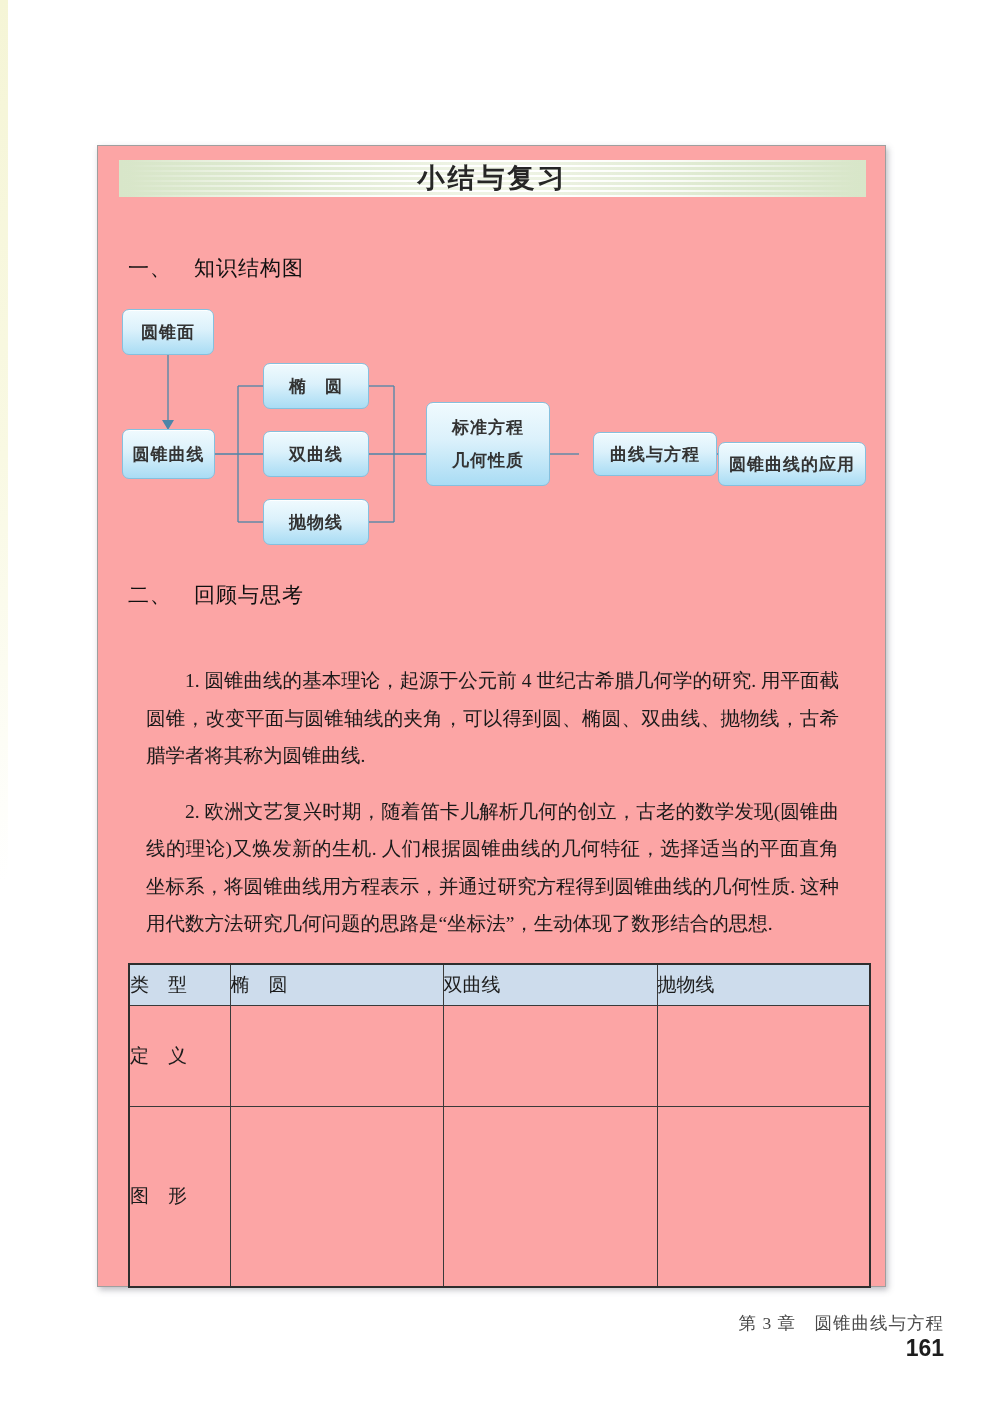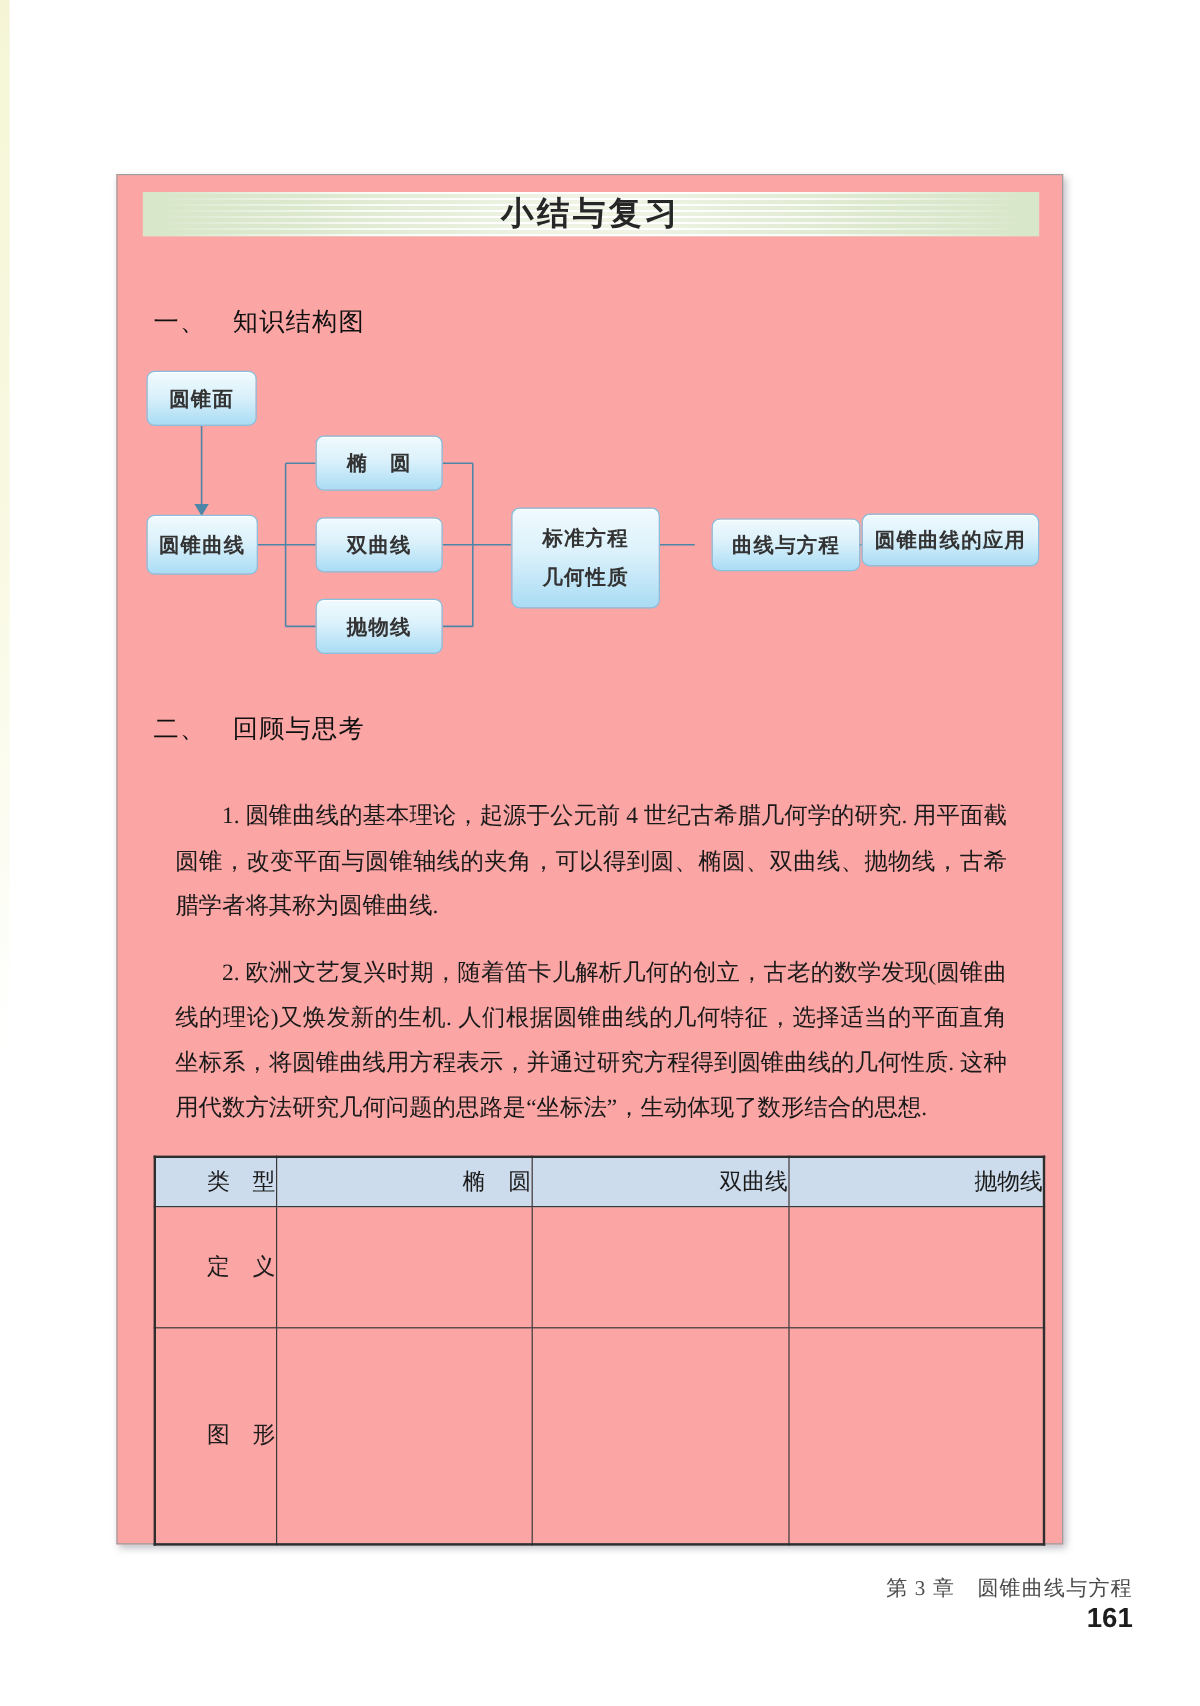--- a/index.html
+++ b/index.html
@@ -48,21 +48,21 @@
     font-weight:bold; font-size:27px; line-height:37px;
     letter-spacing:3px; color:#262626;
   }
 
   .sec-heading {
     position:absolute; left:30px; margin:0;
     font-size:21px; font-weight:normal; color:#101010;
     letter-spacing:1px;
   }
   .sec-heading.one { top:108px; }
-  .sec-heading.two { top:447px; }
+  .sec-heading.two { top:435px; }
 
   
   .flowchart { position:absolute; left:0; top:160px; width:671px; height:250px; }
   .flowchart svg { position:absolute; left:0; top:0; }
   .fc-box {
     position:absolute; box-sizing:border-box;
     background:linear-gradient(to bottom, #f0fafe 0%, #dbf1fb 45%, #a9dcf4 100%);
     border:1px solid #85c0de;
     border-radius:7px;
     display:flex; align-items:center; justify-content:center;
@@ -83,21 +83,21 @@
   .math-var { font-style:italic; font-family:"Liberation Serif", serif; }
 
   
   .summary-table {
     position:absolute; left:30px; top:817px; width:741px;
     border-collapse:collapse; table-layout:fixed;
     border:2px solid #2e2e2e;
     font-size:19px; color:#1c1c1c;
   }
   .summary-table th, .summary-table td {
-    border:1px solid #3a3a3a; padding:0; text-align:right;
+    border:1px solid #3a3a3a; padding:0; text-align:left;
     font-weight:normal;
   }
   .summary-table thead th { background:#cddcec; height:40px; }
   .summary-table .row-def  { height:101px; }
   .summary-table .row-fig  { height:180px; }
 
   
   .footer {
     position:absolute; top:1311px; right:56px;
     display:flex; align-items:flex-end; height:28px;flex-direction:column;
@@ -138,26 +138,26 @@
         <path d="M605 148 H620"></path>
       </g>
       <polygon points="64,114 76,114 70,124" fill="#4d85a8"></polygon>
     </svg>
 
     <div class="fc-box" style="left:24px; top:3px; width:92px; height:46px;">圆锥面</div>
     <div class="fc-box" style="left:24px; top:123px; width:93px; height:50px;">圆锥曲线</div>
     <div class="fc-box" style="left:165px; top:57px; width:106px; height:46px;">椭　圆</div>
     <div class="fc-box" style="left:165px; top:125px; width:106px; height:46px;">双曲线</div>
     <div class="fc-box" style="left:165px; top:193px; width:106px; height:46px;">抛物线</div>
-    <div class="fc-box std" style="left:328px; top:117px; width:124px; height:84px;">
+    <div class="fc-box std" style="left:328px; top:96px; width:124px; height:84px;">
       <span>标准方程</span>
       <span>几何性质</span>
     </div>
     <div class="fc-box" style="left:495px; top:126px; width:124px; height:44px;">曲线与方程</div>
-    <div class="fc-box" style="left:620px; top:122px; width:148px; height:44px;">圆锥曲线的应用</div>
+    <div class="fc-box" style="left:620px; top:136px; width:148px; height:44px;">圆锥曲线的应用</div>
   </div>
 
   <h2 class="sec-heading two">二、　回顾与思考</h2>
 
   <div class="bodytext">
     <p>1. 圆锥曲线的基本理论，起源于公元前 4 世纪古希腊几何学的研究. 用平面截圆锥，改变平面与圆锥轴线的夹角，可以得到圆、椭圆、双曲线、抛物线，古希腊学者将其称为圆锥曲线.</p>
     <p>2. 欧洲文艺复兴时期，随着笛卡儿解析几何的创立，古老的数学发现(圆锥曲线的理论)又焕发新的生机. 人们根据圆锥曲线的几何特征，选择适当的平面直角坐标系，将圆锥曲线用方程表示，并通过研究方程得到圆锥曲线的几何性质. 这种用代数方法研究几何问题的思路是“坐标法”，生动体现了数形结合的思想.</p>
   </div>
 
   <table class="summary-table">

